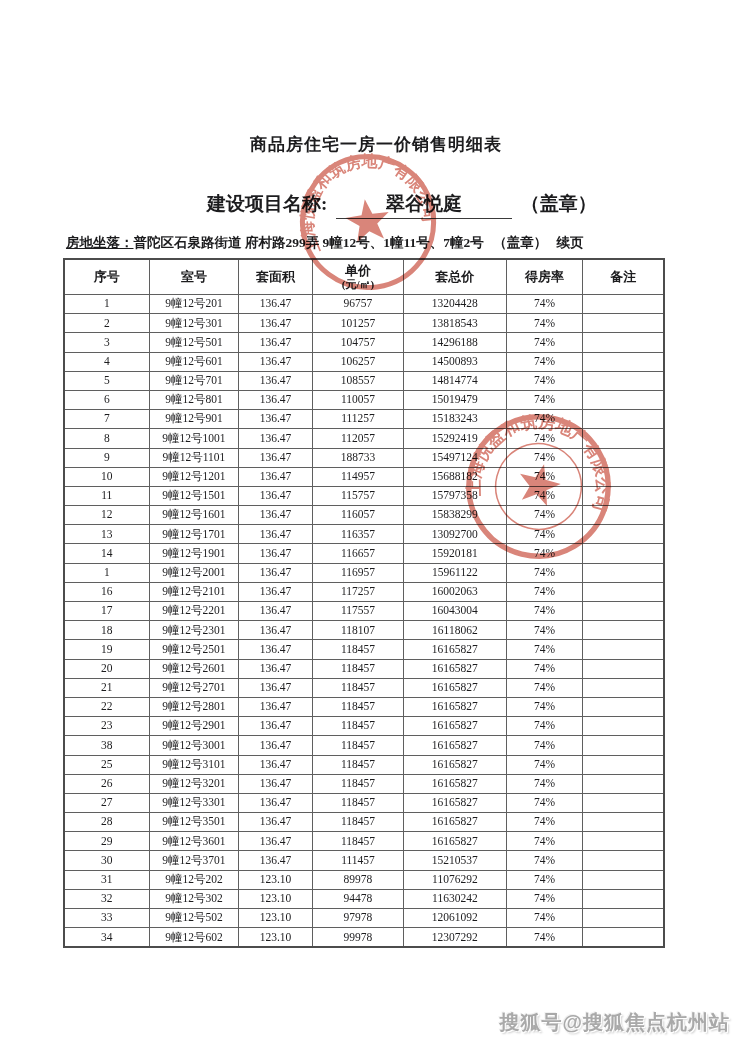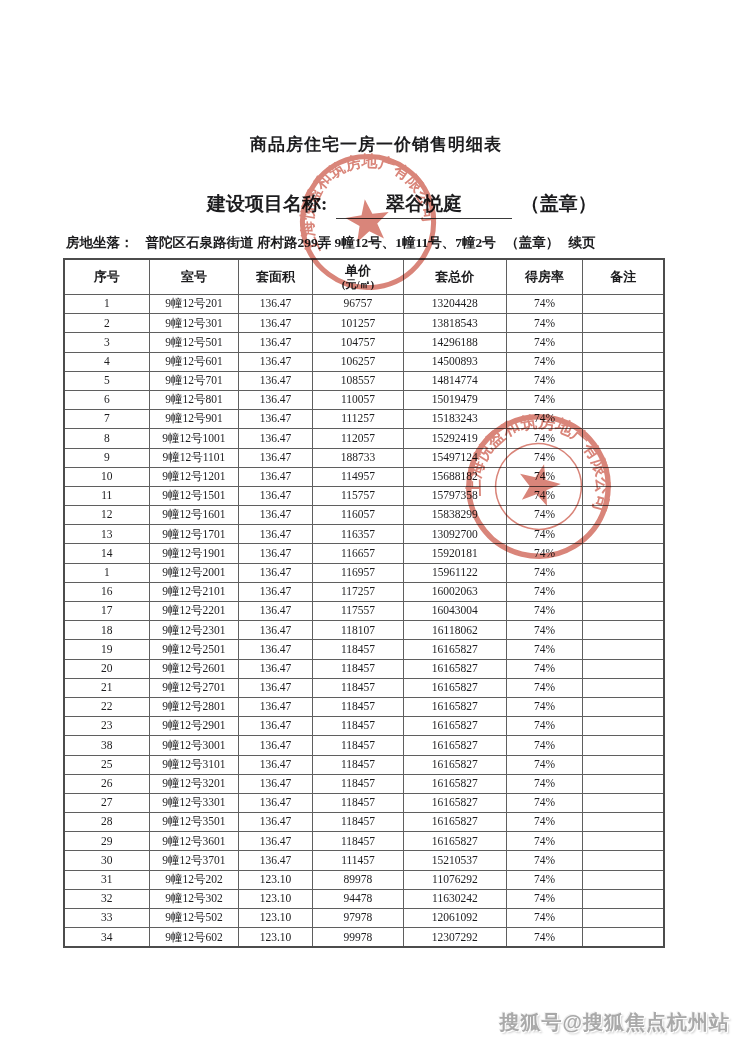--- a/index.html
+++ b/index.html
@@ -25,21 +25,21 @@
   }
   .project-name-underline {
     display:inline-block; width:176px; text-align:center;
     border-bottom:1.5px solid #3a3a3a;
     font-weight:bold; padding-bottom:1px; margin:0 4px;
   }
   .location-line {
     position:absolute; top:234px; left:66px;
     font-size:13.5px; font-weight:600; white-space:nowrap;
   }
-  .location-line .label { margin-right:12px; }
+  .location-line .label { margin-right:0;text-decoration:underline; }
   .location-line .suffix { margin-left:6px; }
 
   
   table.price-table {
     position:absolute; top:258px; left:63px; width:602px;
     border-collapse:collapse; table-layout:fixed;
     background:transparent;
   }
   .price-table th, .price-table td {
     border:1px solid #5f5f5f;

